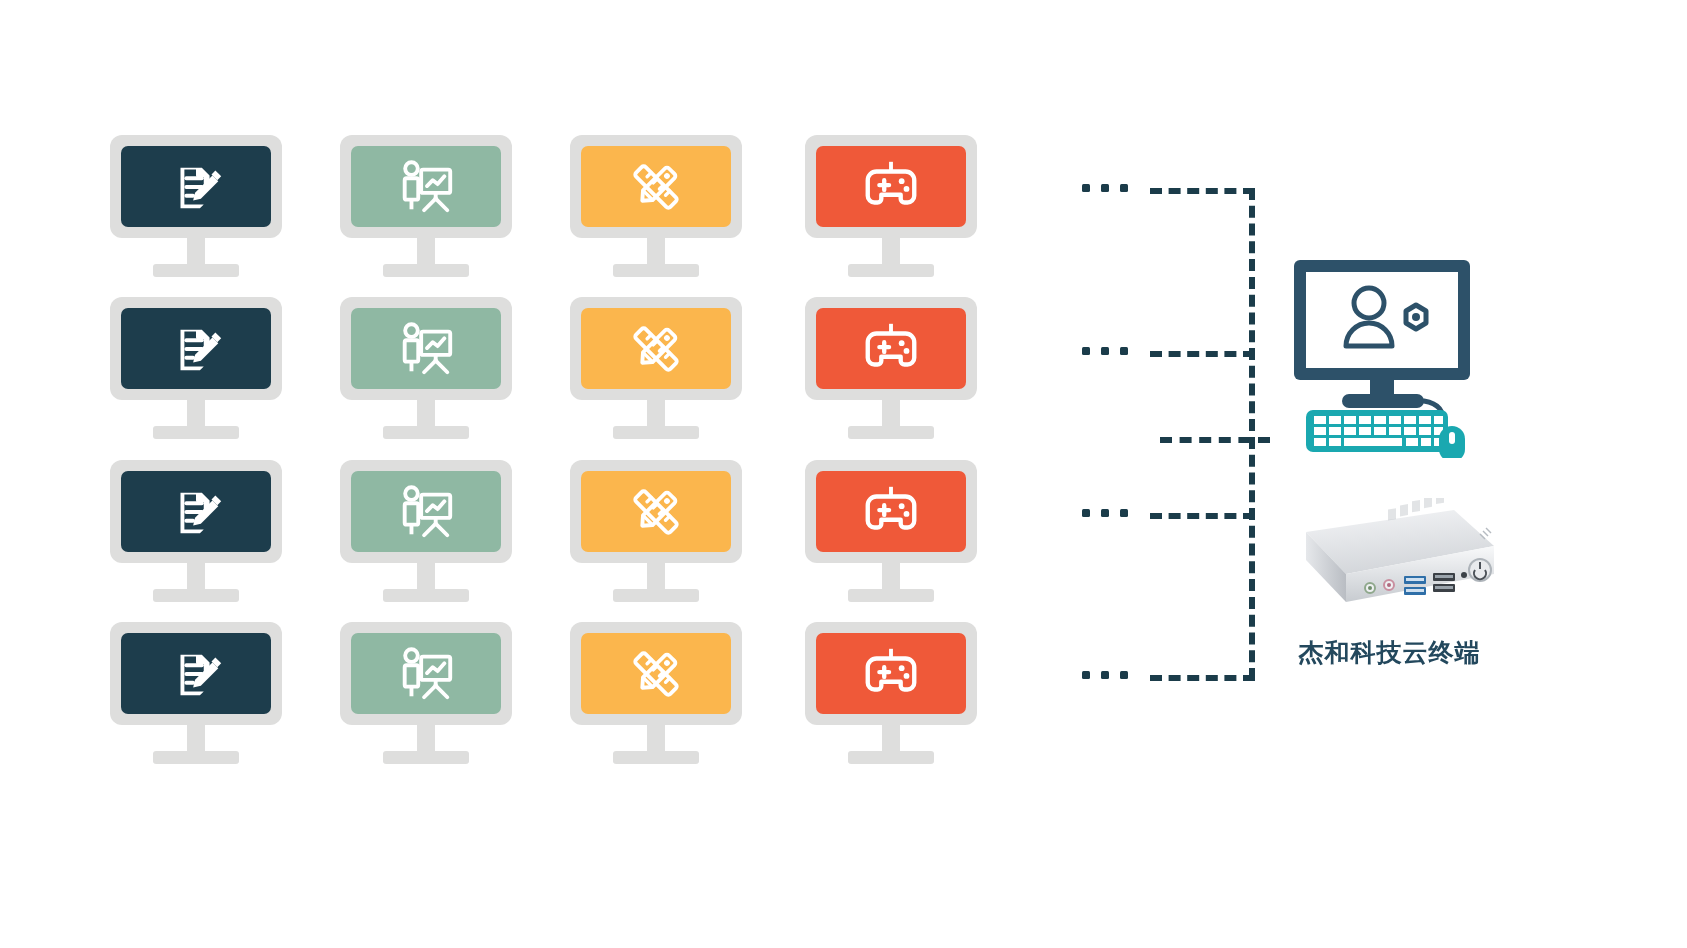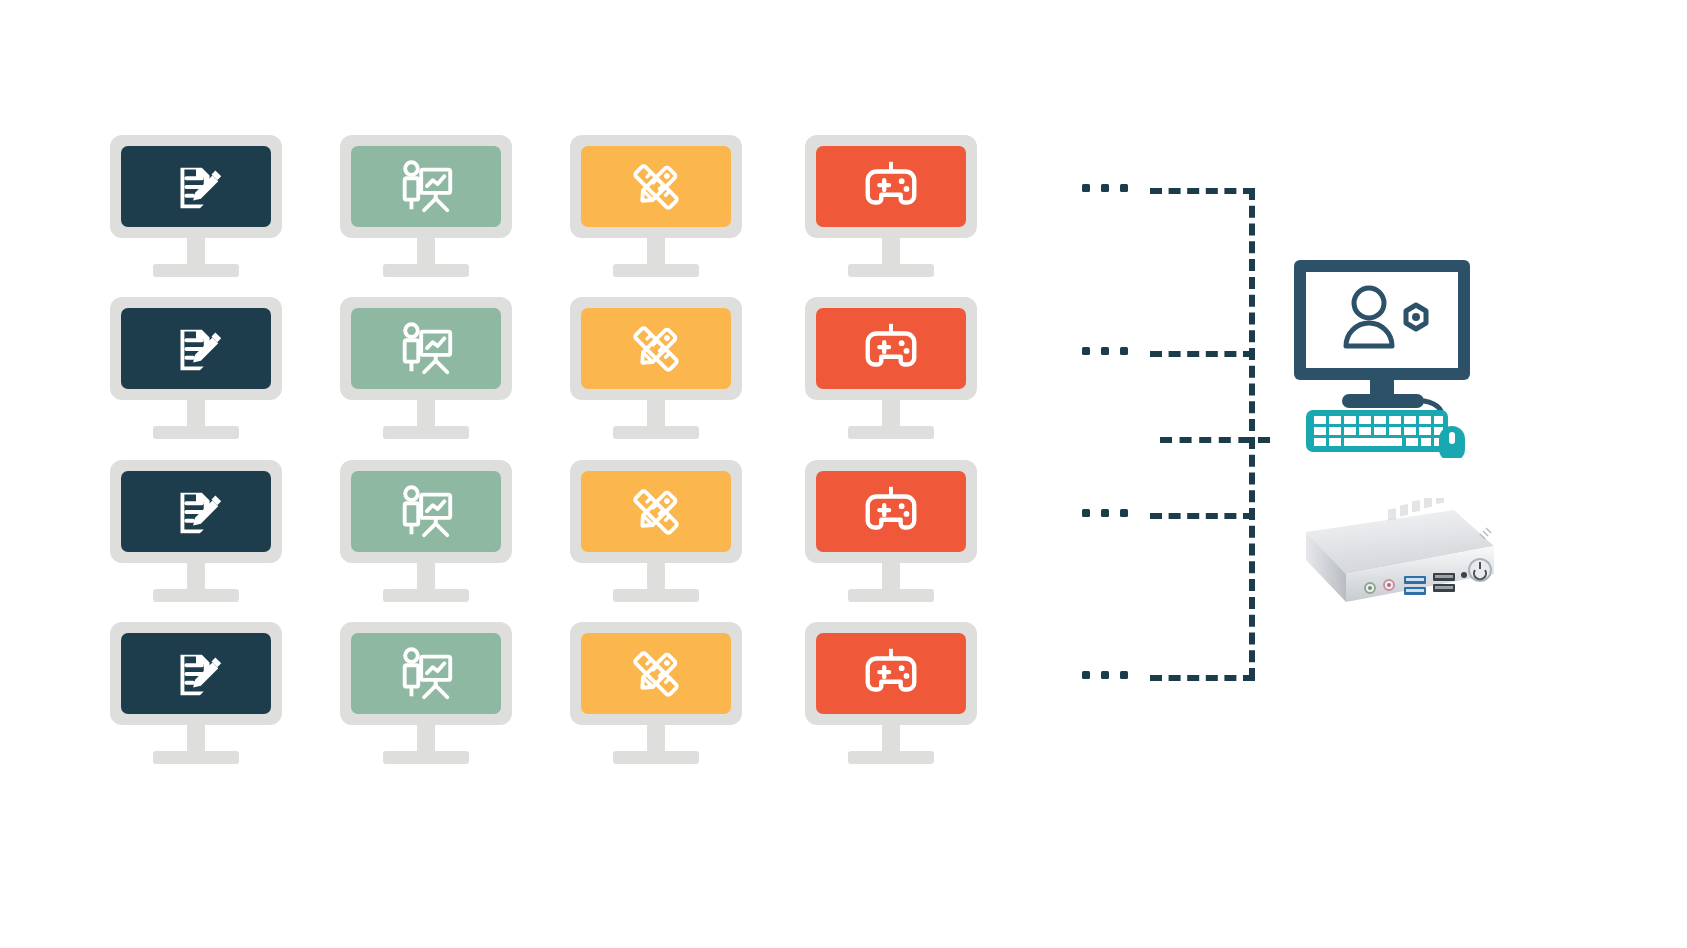--- a/index.html
+++ b/index.html
@@ -517,14 +517,15 @@
       </g>
 
       <g stroke="#b6bbc1" stroke-width="1.4">
         <path d="M214 30 L219 35"></path>
           <path d="M211 33 L216 38"></path>
           <path d="M208 36 L213 41"></path>
       </g>
     </svg>
   </div>
 
+  <div id="term-label">杰和科技云终端</div>
 
 </div>
 
 </body></html>

